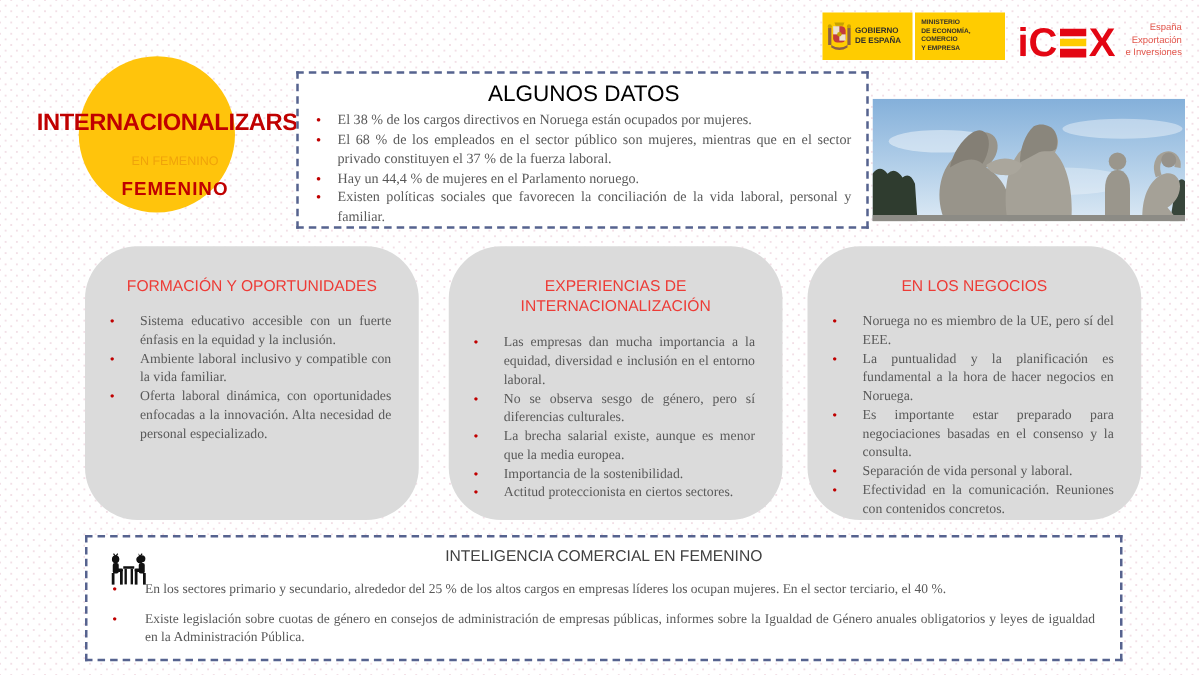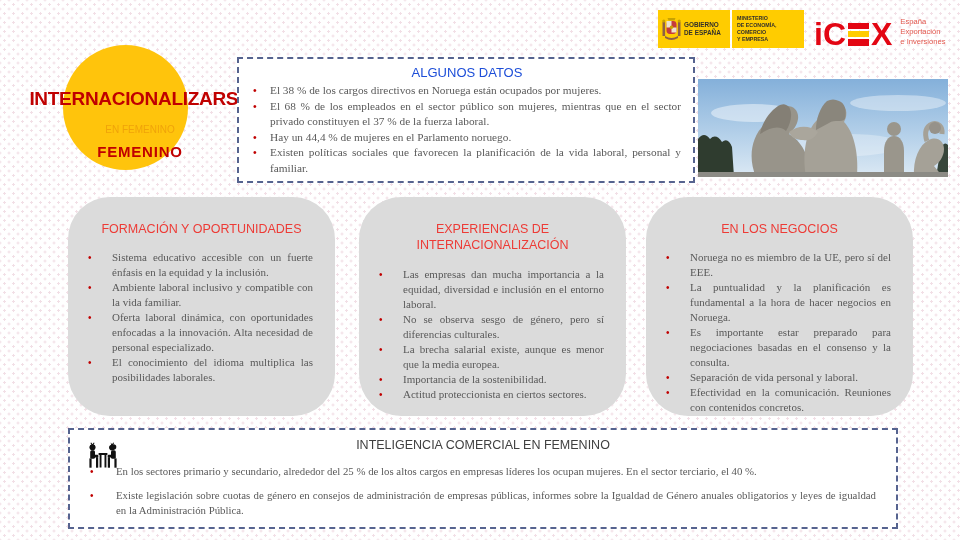--- a/index.html
+++ b/index.html
@@ -13,37 +13,37 @@
     background-size:9px 9px;
     background-position:0 0,4.5px 4.5px;
   }
   
   .gov-box{position:absolute;left:658px;top:10px;width:146px;height:38px;display:flex;gap:2px;}
   .gov-left,.gov-right{background:#FFCC00;height:100%;box-sizing:border-box;}
   .gov-left{width:72px;display:flex;align-items:center;gap:3px;padding:2px 2px 2px 4px;}
   .gov-right{width:72px;display:flex;flex-direction:column;justify-content:center;padding-left:5px;}
   .gov-name{font-size:6.4px;font-weight:bold;color:#33302a;line-height:1.3;}
   .gov-min{font-size:5.3px;font-weight:bold;color:#33302a;line-height:1.35;}
-  .icex-box{position:absolute;left:814px;top:13px;display:flex;gap:8px;}
+  .icex-box{position:absolute;left:814px;top:13px;display:flex;gap:8px;text-align:right;}
   .icex-letters{display:flex;align-items:flex-end;color:#E30613;font-weight:bold;font-size:32px;line-height:26px;letter-spacing:0px;}
   .icex-e{width:21px;height:23px;display:flex;flex-direction:column;justify-content:space-between;margin:0 2px 1px 2px;}
   .icex-e .bar{height:6.4px;width:100%;}
   .bar-red{background:#E30613;}
   .bar-yellow{background:#FFCC00;}
   .icex-tag{font-size:7.6px;color:#E2564C;line-height:1.3;margin-top:4px;}
   
   .circle{position:absolute;left:63px;top:45px;width:125px;height:125px;border-radius:50%;background:#FFC40C;}
   .title-block{position:absolute;left:16px;top:88px;width:248px;text-align:center;}
   .main-title{font-size:19px;font-weight:bold;color:#C00000;letter-spacing:-0.3px;}
   .sub-title{font-size:10px;color:#F0A30A;margin-top:14px;}
   .country-title{font-size:15px;font-weight:bold;color:#C00000;margin-top:8px;letter-spacing:0.8px;}
   
   .dashed{border:2px dashed #56638F;background:#ffffff;box-sizing:border-box;}
   .datos-box{position:absolute;left:237px;top:57px;width:458px;height:126px;padding:3px 12px 0 14px;}
-  .box-title{text-align:center;color:#1d4ed8;font-size:13px;margin:3px 0 3px 0;}
+  .box-title{text-align:center;color:#000000;font-size:18px;margin:3px 0 3px 0;}
   
   .b{display:flex;}
   .bm{color:#C00000;}
   .bm::before{content:"\2022";}
   .bt{flex:1;text-align:justify;color:#595959;font-family:Liberation Serif, serif;}
   .datos-box .bm{flex:0 0 17px;font-size:10.5px;line-height:15.5px;}
   .datos-box .bt{font-size:11.3px;line-height:15.5px;}
   
   .photo{position:absolute;left:698px;top:79px;width:250px;height:98px;}
   
@@ -126,21 +126,21 @@
     <div class="b">
         <span class="bm"></span>
         <span class="bt">El 68 % de los empleados en el sector público son mujeres, mientras que en el sector privado constituyen el 37 % de la fuerza laboral.</span>
       </div>
     <div class="b">
         <span class="bm"></span>
         <span class="bt">Hay un 44,4 % de mujeres en el Parlamento noruego.</span>
       </div>
     <div class="b">
         <span class="bm"></span>
-        <span class="bt">Existen políticas sociales que favorecen la planificación de la vida laboral, personal y familiar.</span>
+        <span class="bt">Existen políticas sociales que favorecen la conciliación de la vida laboral, personal y familiar.</span>
       </div>
   </div>
 
   <svg class="photo" viewBox="0 0 250 98" preserveAspectRatio="none">
     <defs>
       <linearGradient id="sky" x1="0" y1="0" x2="0" y2="1">
         <stop offset="0" stop-color="#84b0da"></stop>
         <stop offset="0.6" stop-color="#b7d2ea"></stop>
         <stop offset="1" stop-color="#dce9f4"></stop>
       </linearGradient>
@@ -176,24 +176,20 @@
           <span class="bm"></span>
           <span class="bt">Sistema educativo accesible con un fuerte énfasis en la equidad y la inclusión.</span>
         </div>
       <div class="b">
           <span class="bm"></span>
           <span class="bt">Ambiente laboral inclusivo y compatible con la vida familiar.</span>
         </div>
       <div class="b">
           <span class="bm"></span>
           <span class="bt">Oferta laboral dinámica, con oportunidades enfocadas a la innovación. Alta necesidad de personal especializado.</span>
-        </div>
-      <div class="b">
-          <span class="bm"></span>
-          <span class="bt">El conocimiento del idioma multiplica las posibilidades laborales.</span>
         </div>
     </div>
   </div>
 
   <div class="card card2">
     <div class="card-title">EXPERIENCIAS DE INTERNACIONALIZACIÓN</div>
     <div class="card-bullets">
       <div class="b">
           <span class="bm"></span>
           <span class="bt">Las empresas dan mucha importancia a la equidad, diversidad e inclusión en el entorno laboral.</span>

